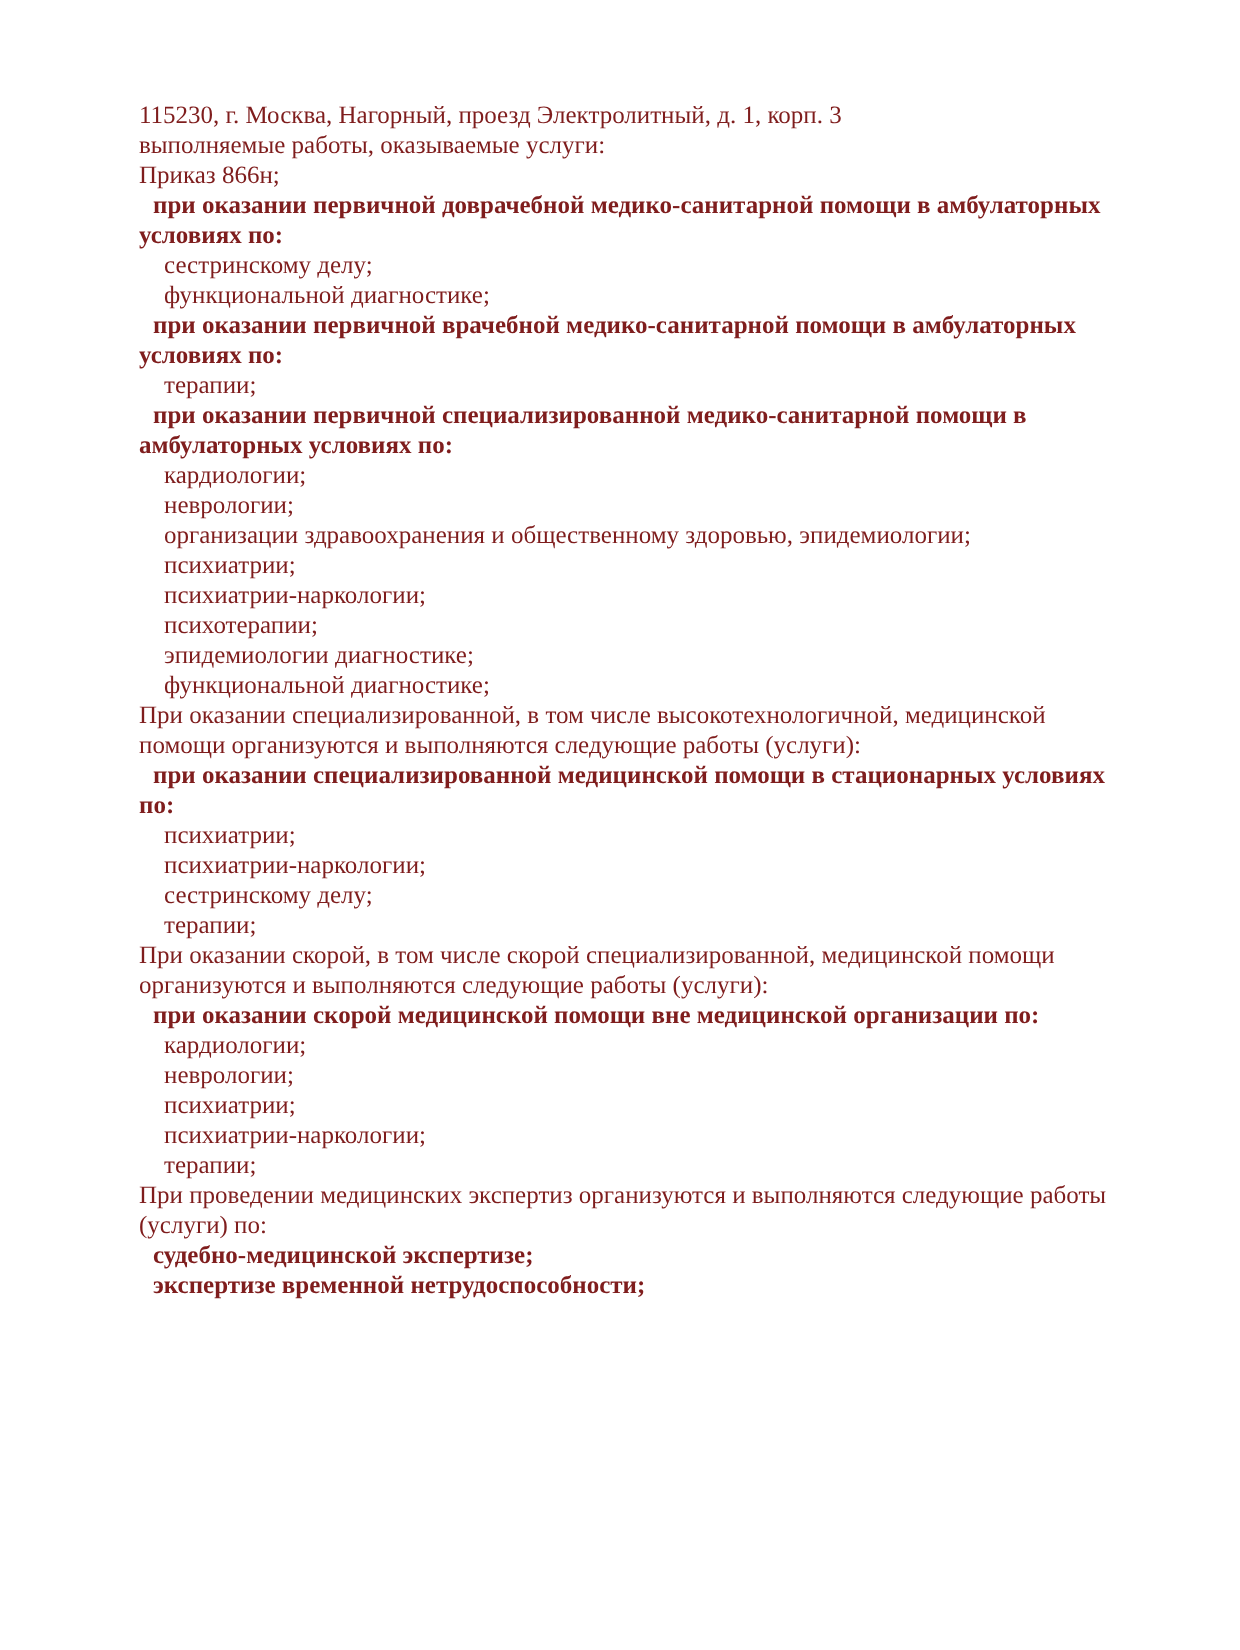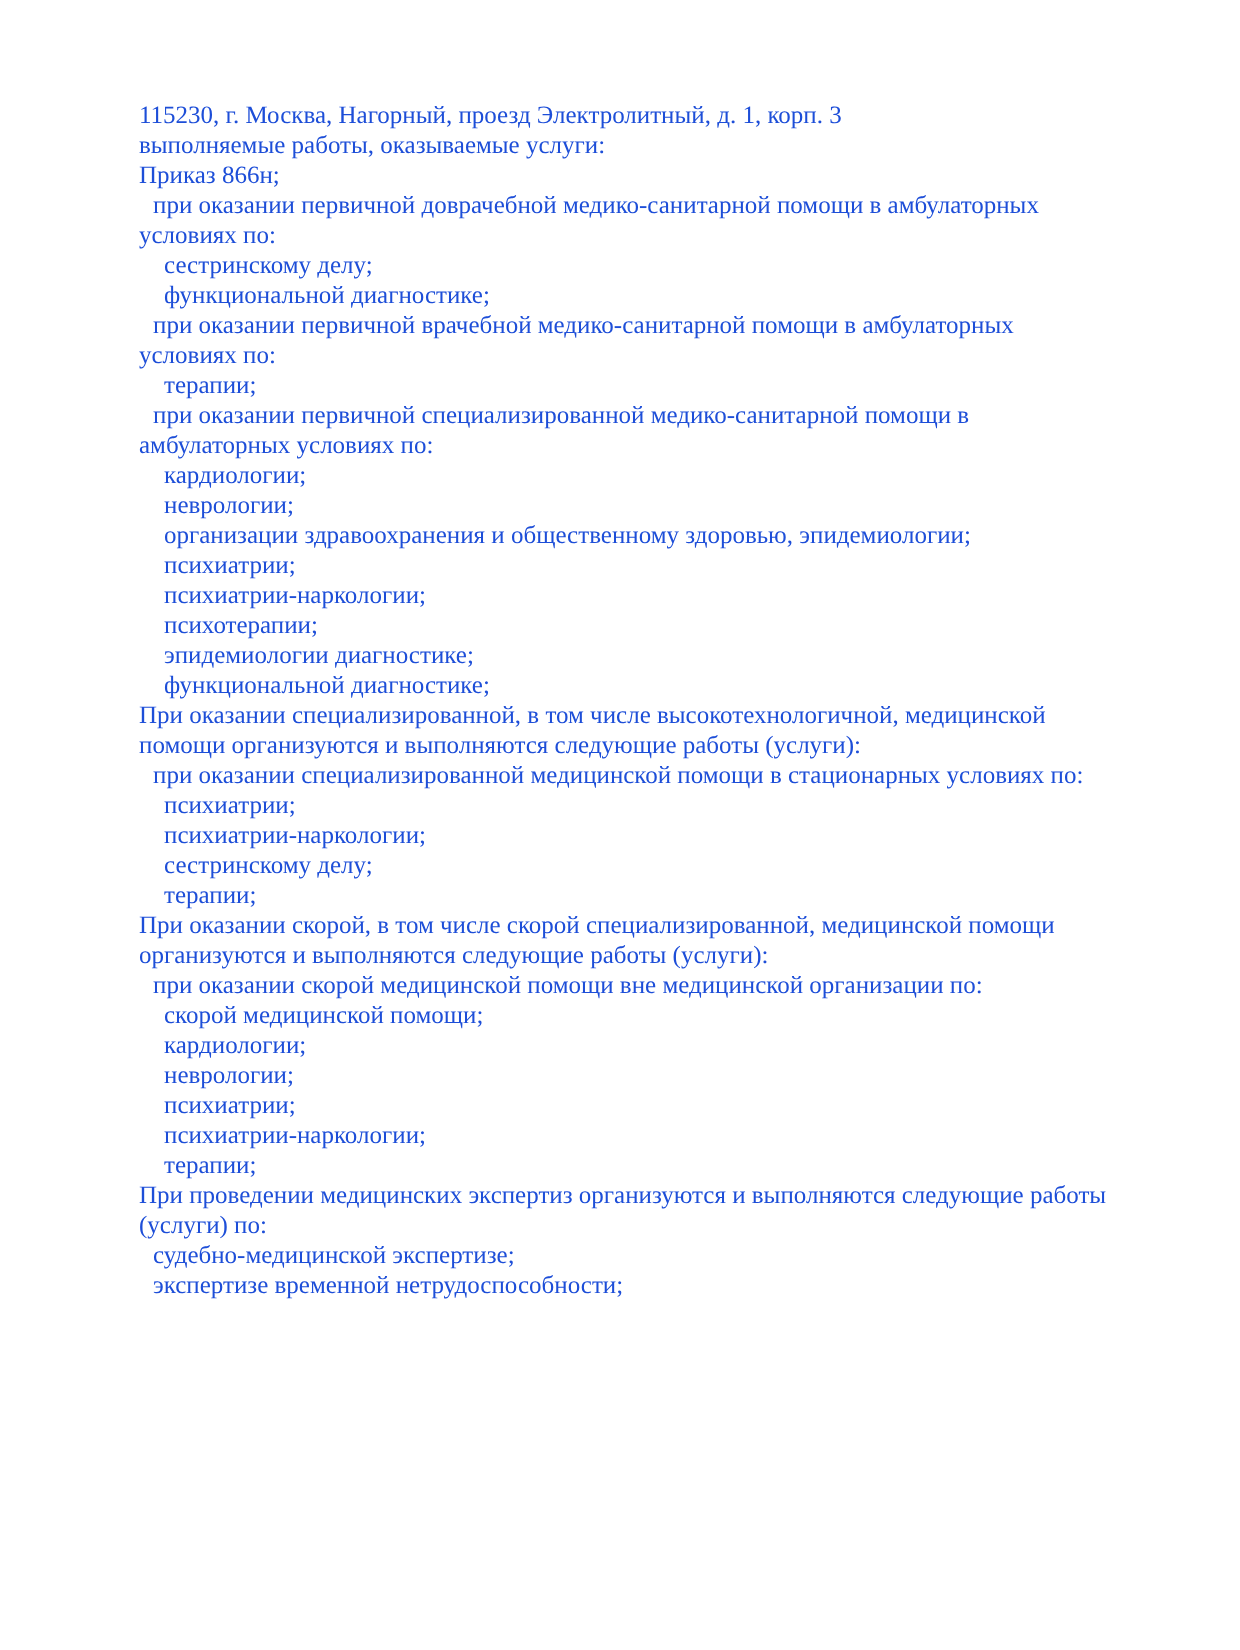--- a/index.html
+++ b/index.html
@@ -24,28 +24,28 @@
     font-size: 25px;
     line-height: 30px;
     color: #0d0d0d;
     text-rendering: geometricPrecision;
   }
   .para {
     margin: 0;
     padding: 0;
   }
   .indent-0 { text-indent: 0; }
-  .indent-1 { text-indent: 14px; }
+  .indent-1 { text-indent: 14px; font-weight: bold; }
   .indent-2 { text-indent: 25px; }
 </style>
 </head>
 <body style="background: rgb(255, 255, 255);">
 
 <main class="page">
-  <div class="doc" id="doc-text" style="color: #1d4ed8;">
+  <div class="doc" id="doc-text" style="color: #7f1d1d;">
       <p class="para indent-0">115230, г. Москва, Нагорный, проезд Электролитный, д. 1, корп. 3</p>
       <p class="para indent-0">выполняемые работы, оказываемые услуги:</p>
       <p class="para indent-0">Приказ 866н;</p>
       <p class="para indent-1">при оказании первичной доврачебной медико-санитарной помощи в амбулаторных условиях по:</p>
       <p class="para indent-2">сестринскому делу;</p>
       <p class="para indent-2">функциональной диагностике;</p>
       <p class="para indent-1">при оказании первичной врачебной медико-санитарной помощи в амбулаторных условиях по:</p>
       <p class="para indent-2">терапии;</p>
       <p class="para indent-1">при оказании первичной специализированной медико-санитарной помощи в амбулаторных условиях по:</p>
       <p class="para indent-2">кардиологии;</p>
@@ -57,21 +57,20 @@
       <p class="para indent-2">эпидемиологии диагностике;</p>
       <p class="para indent-2">функциональной диагностике;</p>
       <p class="para indent-0">При оказании специализированной, в том числе высокотехнологичной, медицинской помощи организуются и выполняются следующие работы (услуги):</p>
       <p class="para indent-1">при оказании специализированной медицинской помощи в стационарных условиях по:</p>
       <p class="para indent-2">психиатрии;</p>
       <p class="para indent-2">психиатрии-наркологии;</p>
       <p class="para indent-2">сестринскому делу;</p>
       <p class="para indent-2">терапии;</p>
       <p class="para indent-0">При оказании скорой, в том числе скорой специализированной, медицинской помощи организуются и выполняются следующие работы (услуги):</p>
       <p class="para indent-1">при оказании скорой медицинской помощи вне медицинской организации по:</p>
-      <p class="para indent-2">скорой медицинской помощи;</p>
       <p class="para indent-2">кардиологии;</p>
       <p class="para indent-2">неврологии;</p>
       <p class="para indent-2">психиатрии;</p>
       <p class="para indent-2">психиатрии-наркологии;</p>
       <p class="para indent-2">терапии;</p>
       <p class="para indent-0">При проведении медицинских экспертиз организуются и выполняются следующие работы (услуги) по:</p>
       <p class="para indent-1">судебно-медицинской экспертизе;</p>
       <p class="para indent-1">экспертизе временной нетрудоспособности;</p>
     </div>
 </main>

